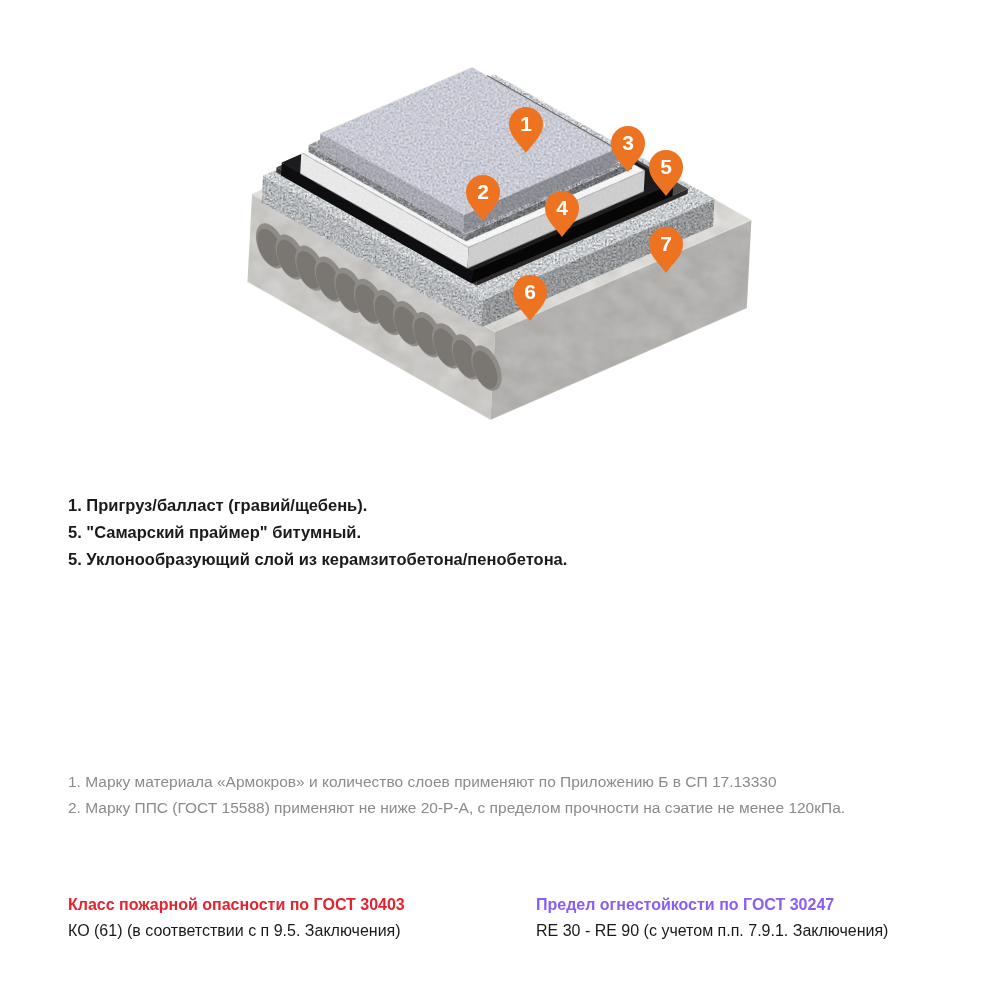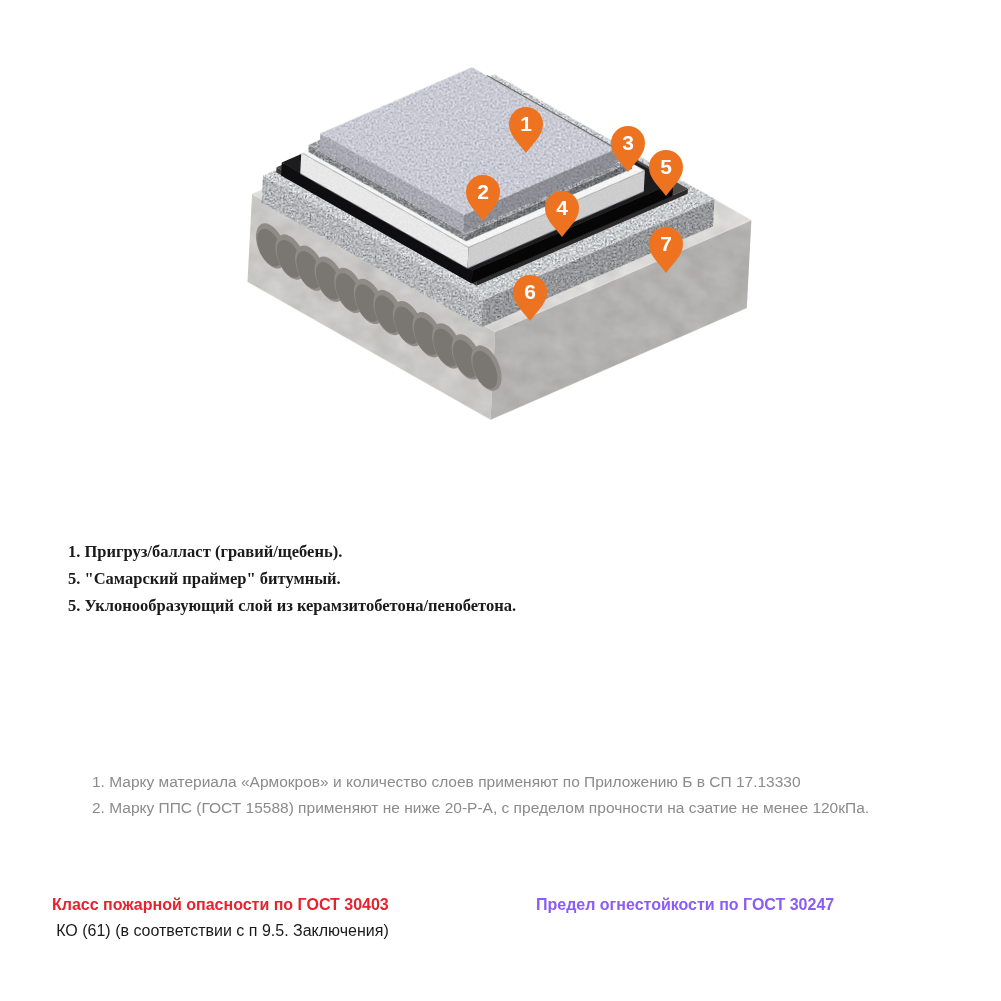--- a/index.html
+++ b/index.html
@@ -6,34 +6,34 @@
   body{
     width:1001px;height:1001px;background:#ffffff;
     font-family:"Liberation Sans",sans-serif;
     -webkit-font-smoothing:antialiased;
   }
   .page{position:relative;width:1001px;height:1001px;background:#ffffff;overflow:hidden;}
   .diagram-svg{position:absolute;left:0;top:0;}
   svg text{font-family:"Liberation Sans",sans-serif;}
 
   .legend{
-    position:absolute;left:68px;top:538px;
-    color:#1a1a1a;font-size:16.5px;font-weight:700;line-height:27px;font-family:Liberation Serif, serif;
+    position:absolute;left:68px;top:492px;
+    color:#1a1a1a;font-size:16.5px;font-weight:700;line-height:27px;
   }
   .legend-item{white-space:nowrap;}
 
   .footnotes{
     position:absolute;left:68px;top:769px;
     color:#8b8b8b;font-size:15.5px;font-weight:400;line-height:25.7px;
   }
   .footnote-item{white-space:nowrap;}
 
   .fire{position:absolute;left:0;top:896px;width:1001px;}
   .fire-col{position:absolute;top:0;}
-  .fire-col.left{left:52px;text-align:right;}
+  .fire-col.left{left:68px;}
   .fire-col.right{left:536px;}
   .fire-title{font-size:16px;font-weight:700;color:#e6222f;white-space:nowrap;}
   .fire-value{font-size:16px;font-weight:400;color:#1a1a1a;margin-top:8px;white-space:nowrap;}
 </style>
 </head>
 <body>
 
 <div class="page">
 
   <svg class="diagram-svg" width="1001" height="470" viewBox="0 0 1001 470">
@@ -169,28 +169,29 @@
         </g>
       </g>
   </svg>
 
   <div class="legend" id="legend" style="color: rgb(26, 26, 26);">
       <div class="legend-item">1. Пригруз/балласт (гравий/щебень).</div>
       <div class="legend-item">5. "Самарский праймер" битумный.</div>
       <div class="legend-item">5. Уклонообразующий слой из керамзитобетона/пенобетона.</div>
     </div>
 
-  <div class="footnotes" id="footnotes" style="color: rgb(139, 139, 139); margin-left: 24px;">
+  <div class="footnotes" id="footnotes" style="color: rgb(139, 139, 139);">
       <div class="footnote-item">1. Марку материала «Армокров» и количество слоев применяют по Приложению Б в СП 17.13330</div>
       <div class="footnote-item">2. Марку ППС (ГОСТ 15588) применяют не ниже 20-Р-А, с пределом прочности на сэатие не менее 120кПа.</div>
     </div>
 
   <div class="fire">
     <div class="fire-col left">
       <div class="fire-title" style="color: rgb(230, 34, 47);">Класс пожарной опасности по ГОСТ 30403</div>
       <div class="fire-value">КО (61) (в соответствии с п 9.5. Заключения)</div>
     </div>
     <div class="fire-col right">
       <div class="fire-title" style="color: #8b5cf6;">Предел огнестойкости по ГОСТ 30247</div>
+      <div class="fire-value">RE 30 - RE 90 (с учетом п.п. 7.9.1. Заключения)</div>
     </div>
   </div>
 
 </div>
 
 </body></html>

